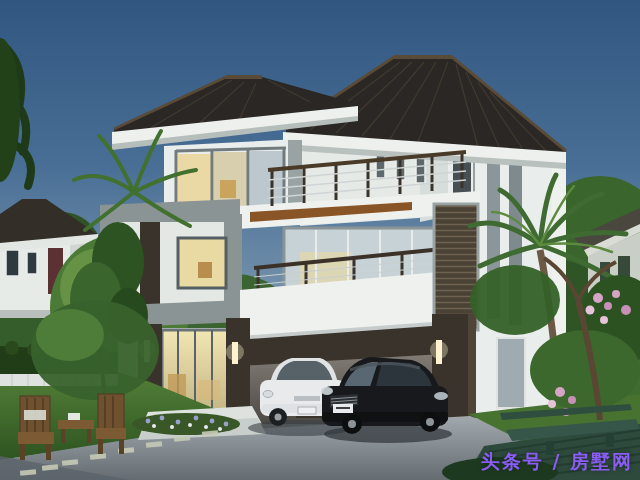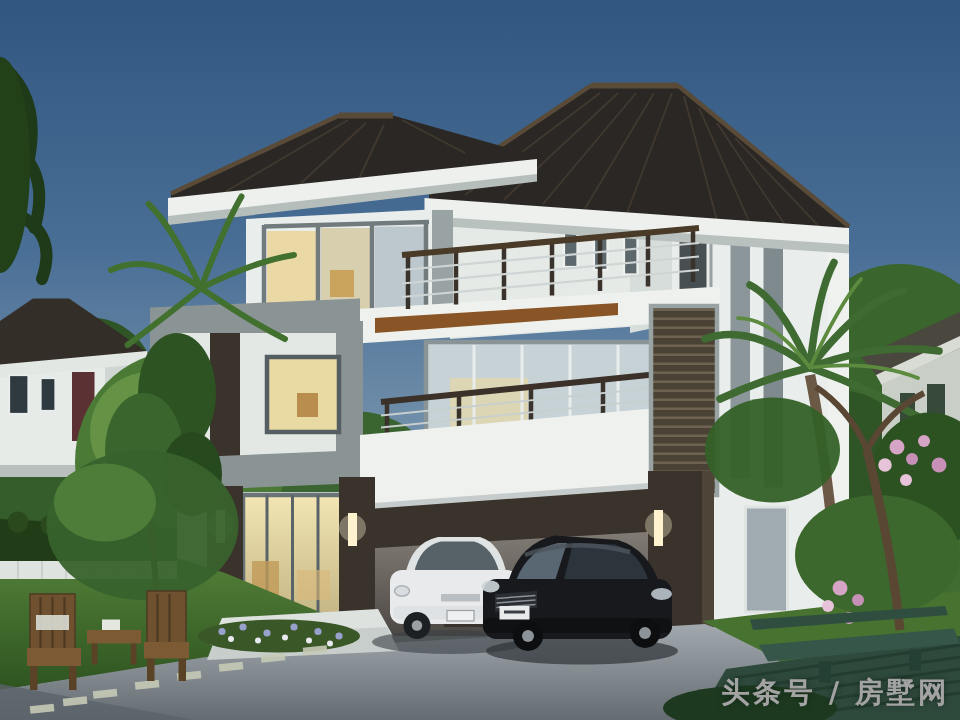--- a/index.html
+++ b/index.html
@@ -2,21 +2,21 @@
 <html><head>
 <meta charset="utf-8">
 <style>
   html,body{margin:0;padding:0;background:#111;}
   .stage{position:relative;width:640px;height:480px;overflow:hidden;
          font-family:"DejaVu Sans","Liberation Sans",sans-serif;}
   .stage svg{position:absolute;left:0;top:0;}
   .watermark{
     position:absolute;right:7px;bottom:5px;
     font-size:19px;font-weight:bold;letter-spacing:2px;
-    color:#a3a3a3;text-shadow:0 0 5px rgba(0,0,0,.4);
+    color:#8b5cf6;text-shadow:0 0 5px rgba(0,0,0,.4);
     white-space:nowrap;user-select:none;margin-left:44px;
   }
 </style>
 </head>
 <body>
 
 <div class="stage">
 <svg width="640" height="480" viewBox="0 0 640 480">
   <defs>
     <linearGradient id="skyGrad" x1="0" y1="0" x2="0" y2="1">

